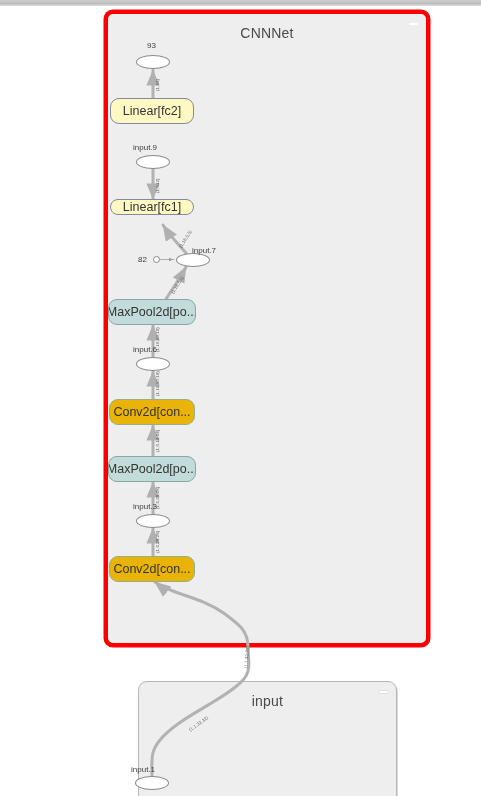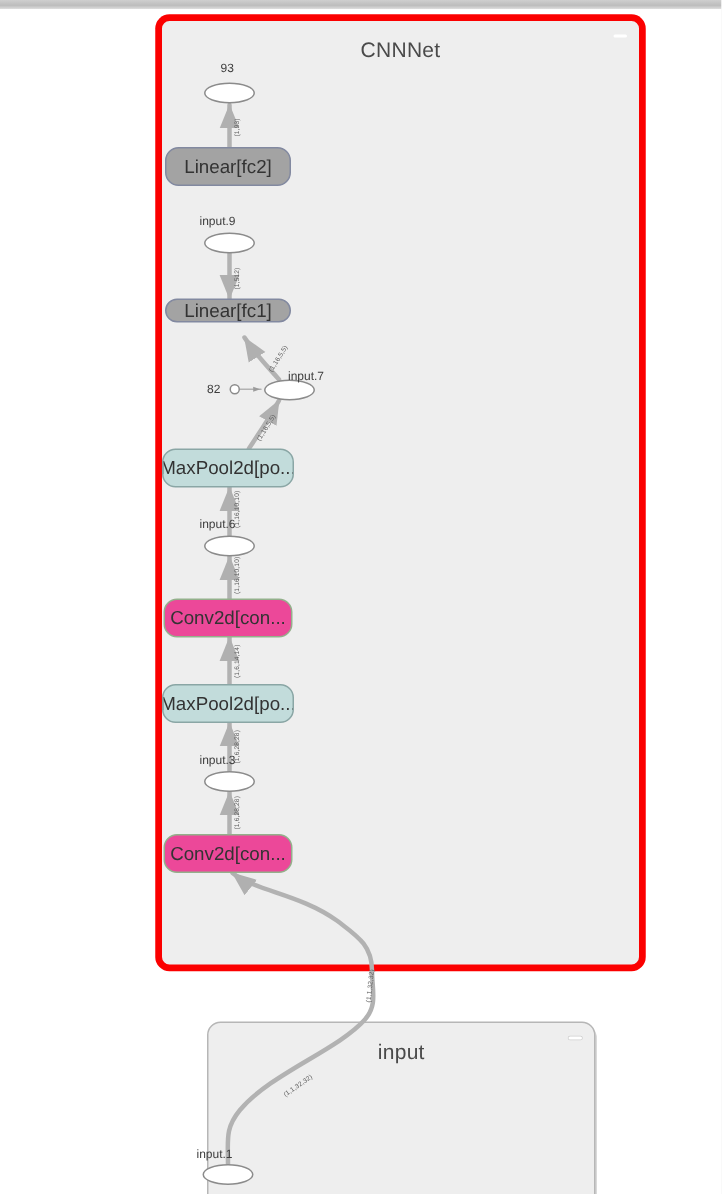--- a/index.html
+++ b/index.html
@@ -63,23 +63,23 @@
     box-sizing:border-box;
     border-radius:9px;
     border:1px solid #8f8f8f;
     display:flex;align-items:center;justify-content:center;
     font-size:12.5px;
     color:#333333;
     white-space:nowrap;
     overflow:hidden;
     user-select:none;
   }
-  .opnode.linear{background:#a3a3a3;border-color:#8289a0;}
+  .opnode.linear{background:#fef9c3;border-color:#8289a0;}
   .opnode.pool{background:#c2dcdb;border-color:#8aa6a5;}
-  .opnode.conv{background:#ec4899;border-color:#93b08b;}
+  .opnode.conv{background:#eab308;border-color:#93b08b;}
 
   
   .tnode{
     position:absolute;
     box-sizing:border-box;
     border-radius:50%;
     background:#ffffff;
     border:1px solid #8b8b8b;
   }
   .tlabel{

